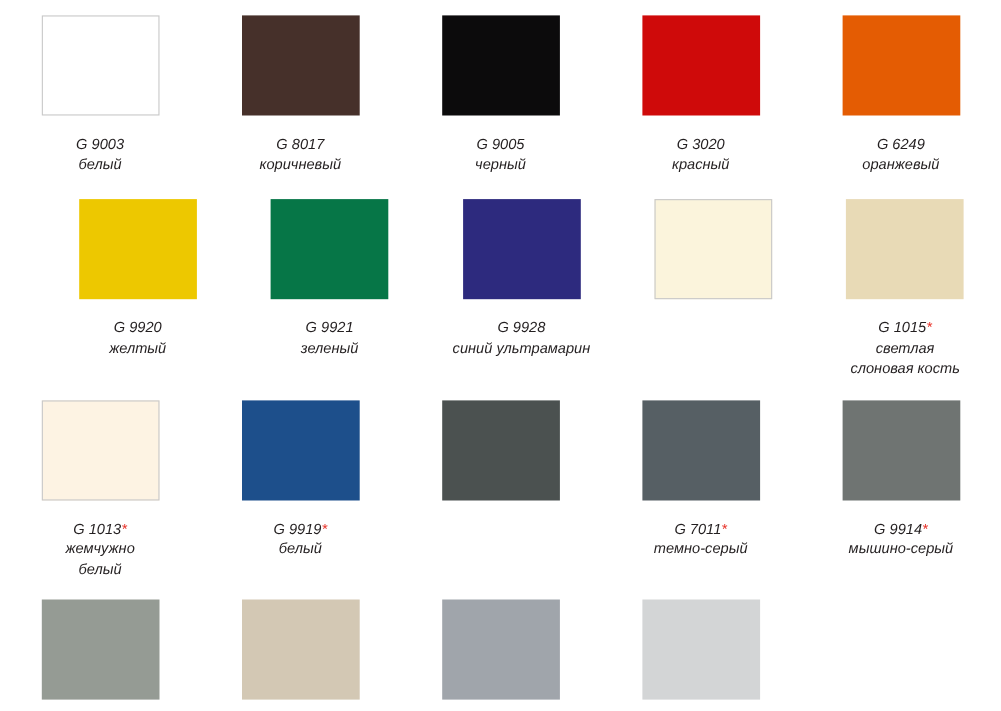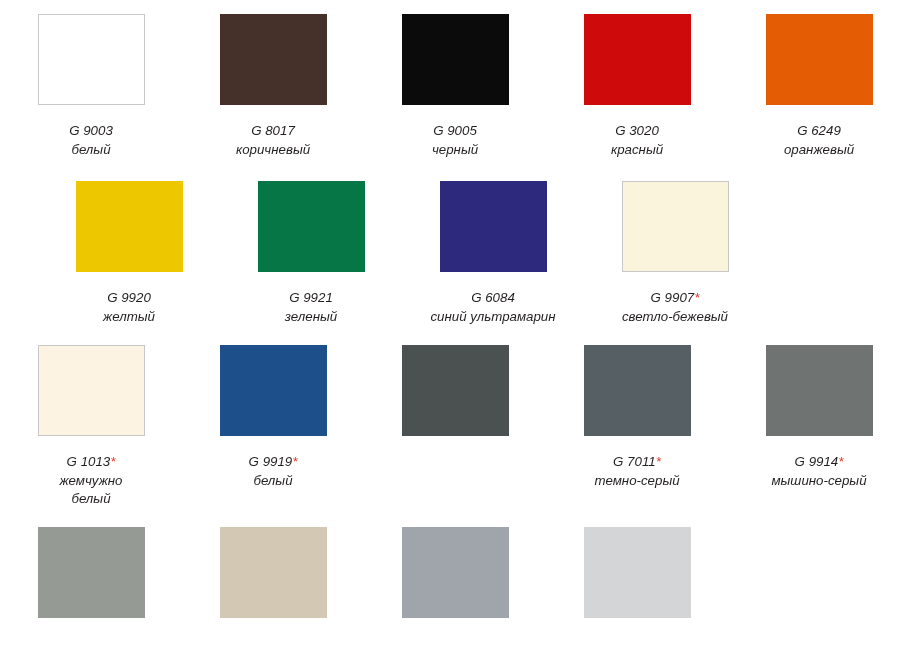--- a/index.html
+++ b/index.html
@@ -133,32 +133,36 @@
         <div class="caption">
           <span class="code">G 9921</span>
           <span class="name">
             <span class="name-line">зеленый</span>
           </span>
         </div>
       </div>
       <div class="cell">
         <div class="swatch" style="background: rgb(45, 42, 126);"></div>
         <div class="caption">
-          <span class="code">G 6084</span>
+          <span class="code">G 9928</span>
           <span class="name">
             <span class="name-line">синий ультрамарин</span>
           </span>
         </div>
       </div>
       <div class="cell">
         <div class="swatch bordered" style="background: rgb(251, 244, 220);"></div>
-        <div class="caption">
-          <span class="code">G 9907<span class="star">*</span></span>
-          <span class="name">
-            <span class="name-line">светло-бежевый</span>
+      </div>
+      <div class="cell">
+        <div class="swatch" style="background: rgb(232, 218, 182);"></div>
+        <div class="caption">
+          <span class="code">G 1015<span class="star">*</span></span>
+          <span class="name">
+            <span class="name-line">светлая</span>
+            <span class="name-line">слоновая кость</span>
           </span>
         </div>
       </div>
     </div>
     <div class="row row-3">
       <div class="cell">
         <div class="swatch bordered" style="background: rgb(253, 243, 227);"></div>
         <div class="caption">
           <span class="code">G 1013<span class="star">*</span></span>
           <span class="name">

